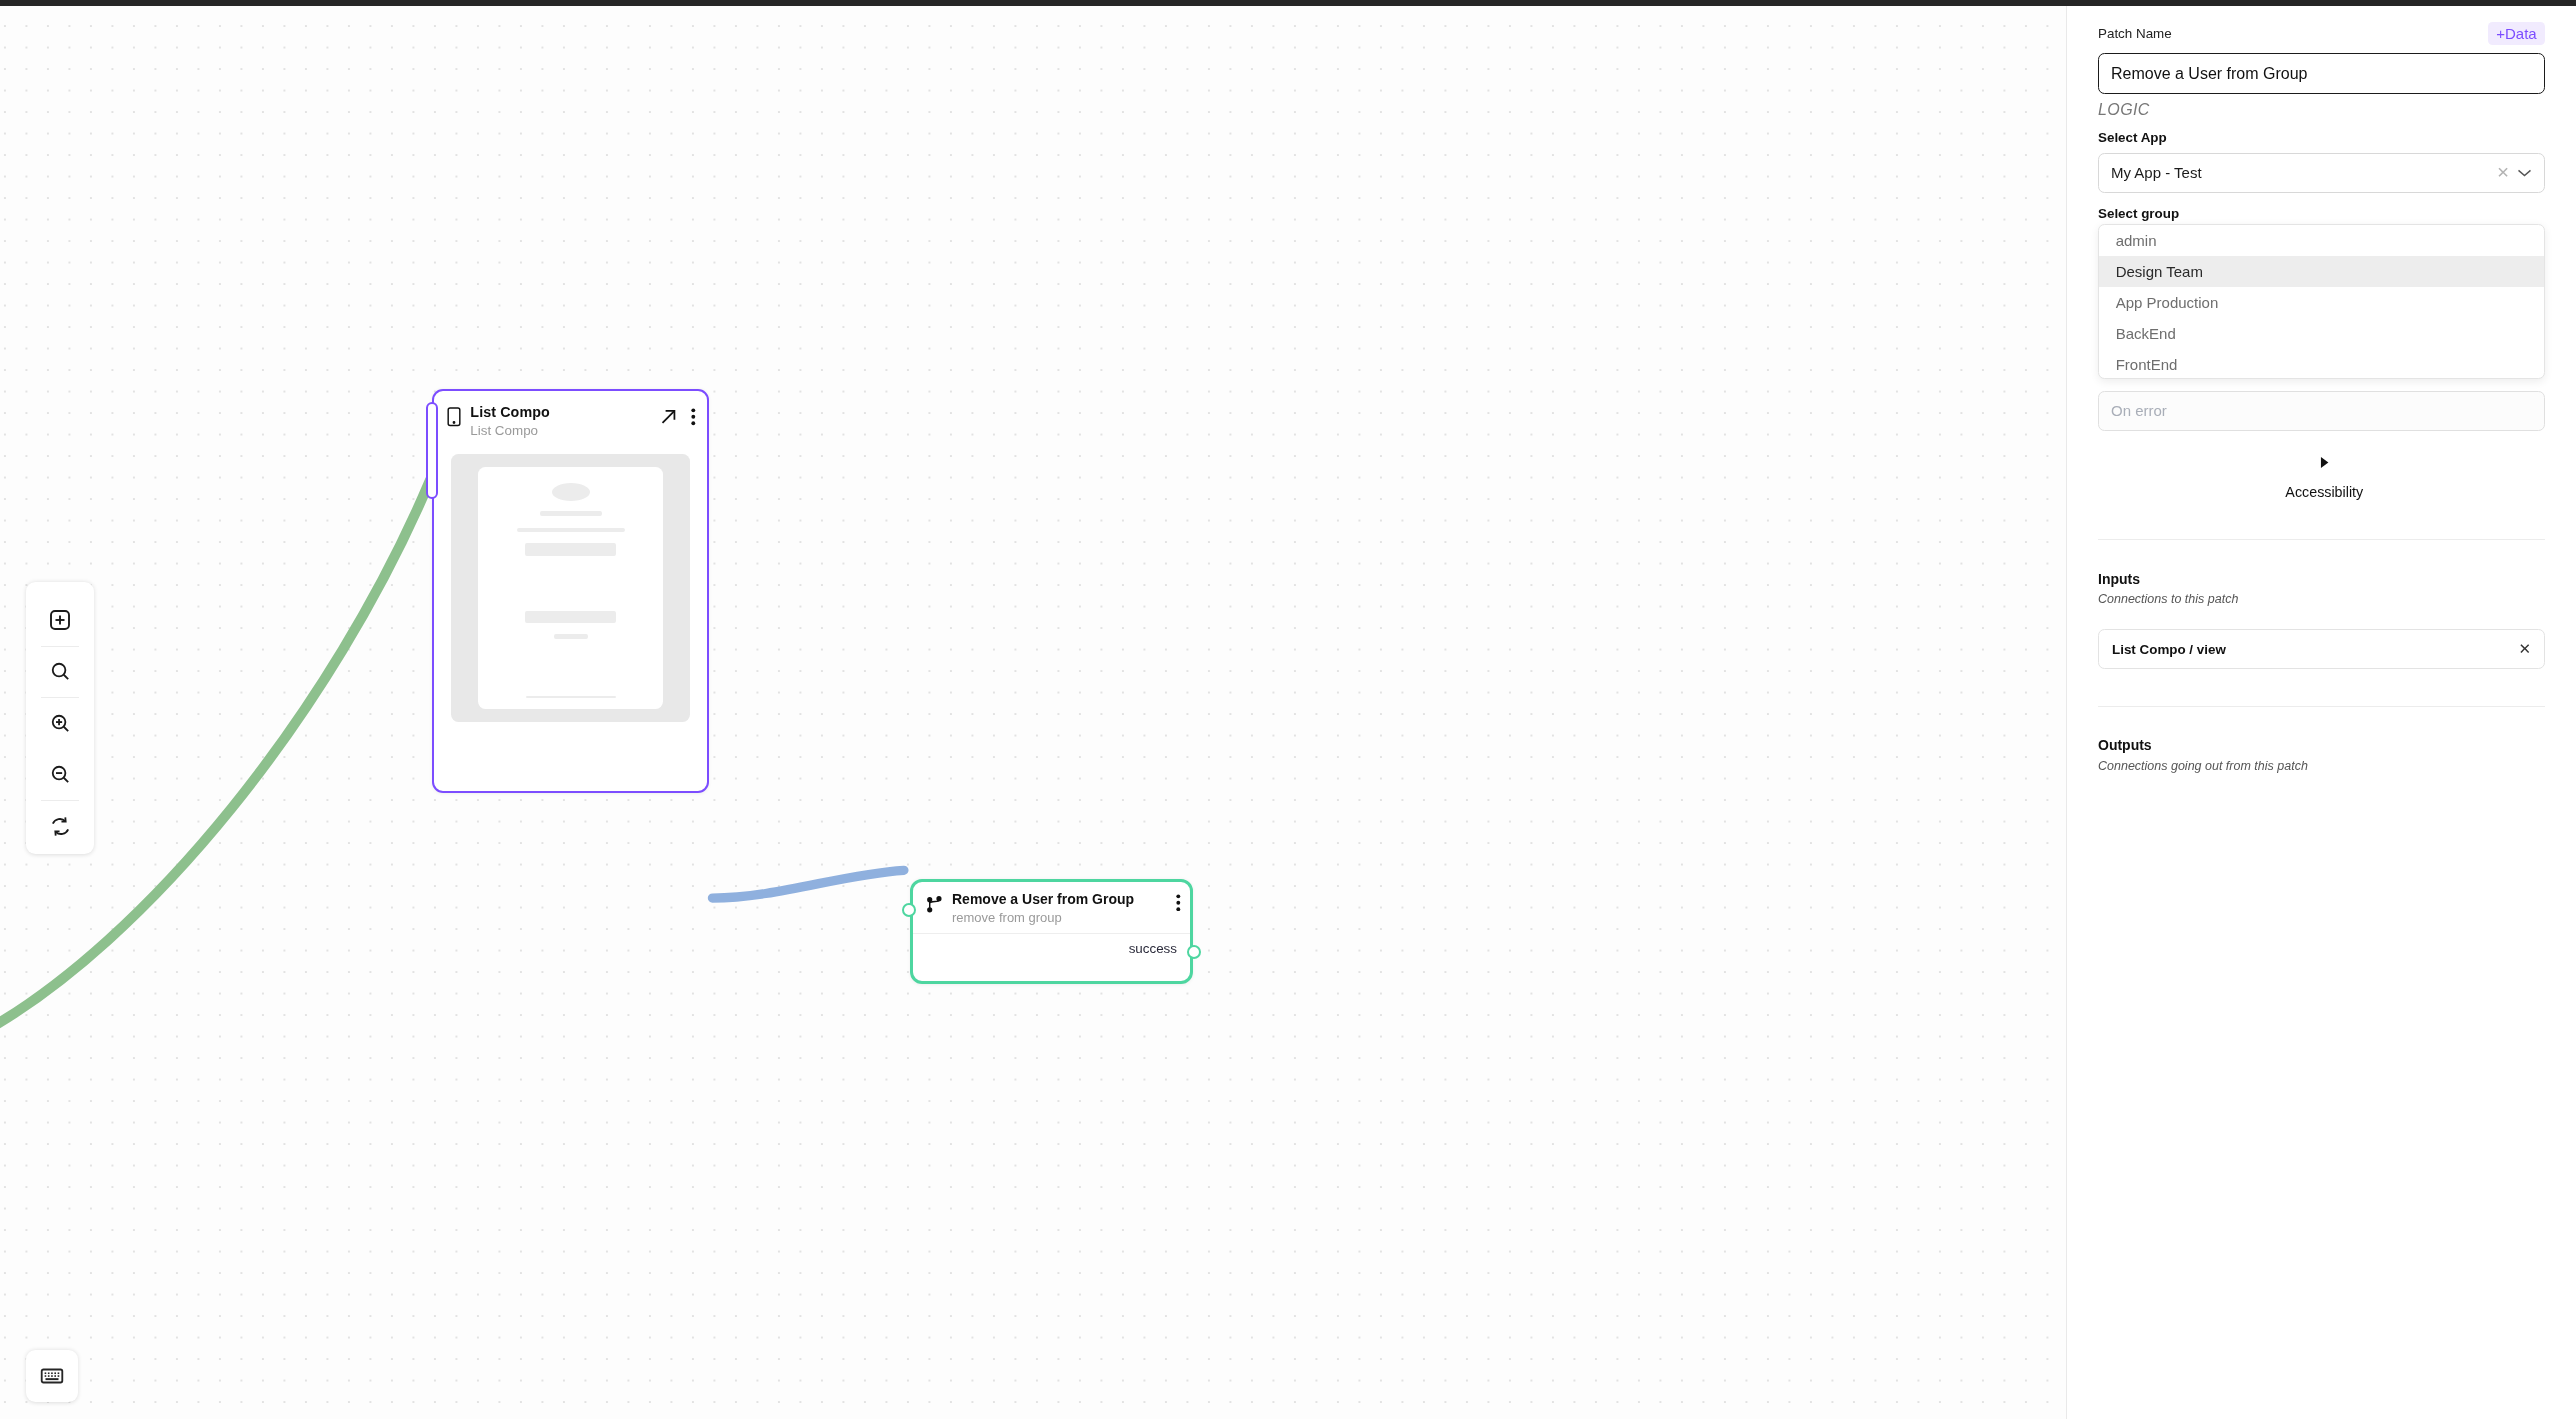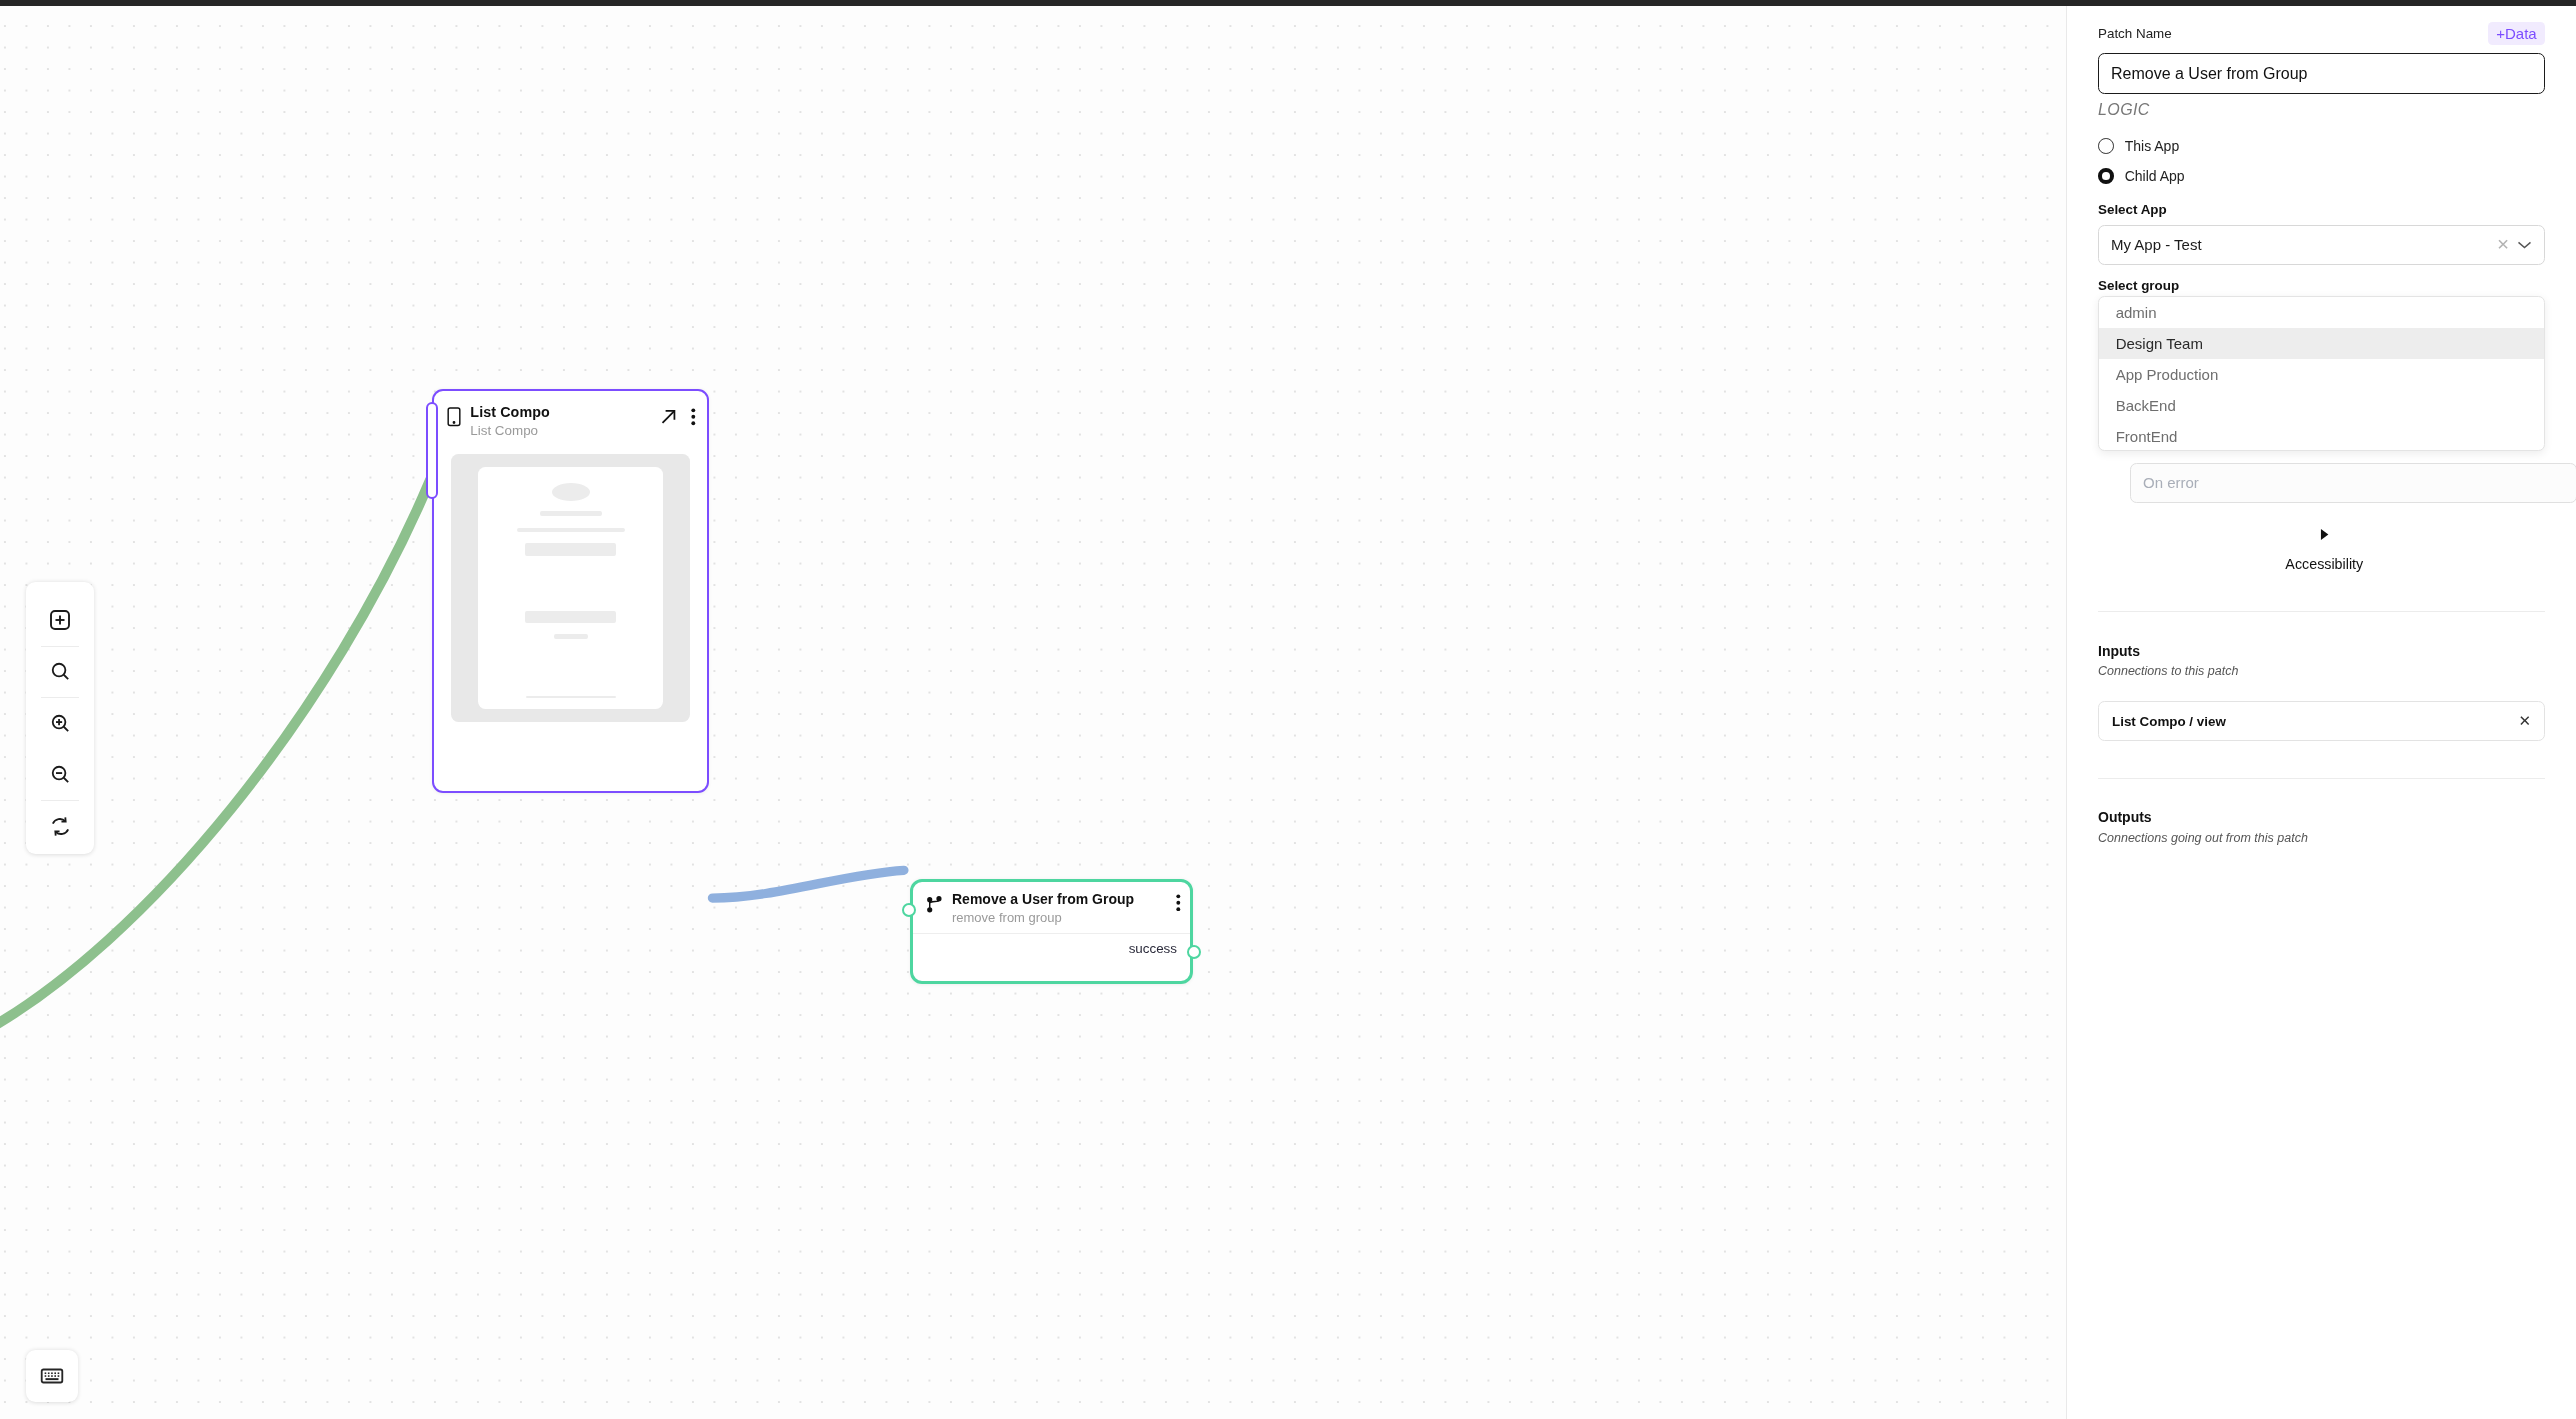--- a/index.html
+++ b/index.html
@@ -180,21 +180,21 @@
     max-height: 155px;
   }
   .dd-item {
     height: 31px; display: flex; align-items: center; padding: 0 16.7px;
     font-size: 15px; color: #6e6e6e; cursor: pointer;
   }
   .dd-item.hl { background: #ededed; color: #2a2a2a; }
   .on-error {
     width: 100%; height: 40px; border: 1.1px solid #e0e0e0; border-radius: 6.5px;
     display: flex; align-items: center; padding: 0 12px;
-    font-size: 15px; color: #a9aeb8; background: #fcfcfc; cursor: text; margin-left: 32px;
+    font-size: 15px; color: #a9aeb8; background: #fcfcfc; cursor: text;
   }
   .accordion { display: flex; align-items: center; gap: 12px; cursor: pointer; padding-left: 5.6px; flex-direction: column; }
   .acc-lbl { font-size: 14.3px; color: #111; }
   .divider { height: 0.9px; background: #ececec; width: 100%; }
   .sec-title { font-size: 14px; font-weight: 700; color: #111; }
   .sec-sub { font-size: 12.5px; color: #555; font-style: italic; margin-top: 5.6px; }
   .conn-pill {
     width: 100%; height: 40px; border: 1.1px solid #e3e3e3; border-radius: 6.5px;
     display: flex; align-items: center; justify-content: space-between;
     padding: 0 13px; background: #fff;
@@ -358,30 +358,20 @@
 
     <div class="row-between" style="margin-top:16.7px;">
       <span class="field-label">Patch Name</span>
       <span class="data-badge">+Data</span>
     </div>
 
     <input class="text-input" style="margin-top: 8.3px;" value="Remove a User from Group">
 
     <div class="logic-cap">LOGIC</div>
 
-    <div style="margin-top:12px;">
-      <div class="radio-row">
-        <span class="radio"></span>
-        <span class="radio-lbl">This App</span>
-      </div>
-      <div class="radio-row">
-        <span class="radio on"></span>
-        <span class="radio-lbl">Child App</span>
-      </div>
-    </div>
 
     <div class="section-label" style="margin-top:11px;">Select App</div>
     <div class="select-box" style="margin-top:8.3px;">
       <span class="select-val">My App - Test</span>
       <span class="clear-x">✕</span>
       <span class="chev">
         <svg width="15" height="8.3" viewBox="0 0 16 9" fill="none" stroke="#555" stroke-width="1.6">
             <polyline points="1.5,1.5 8,7 14.5,1.5"></polyline>
           </svg>
       </span>

